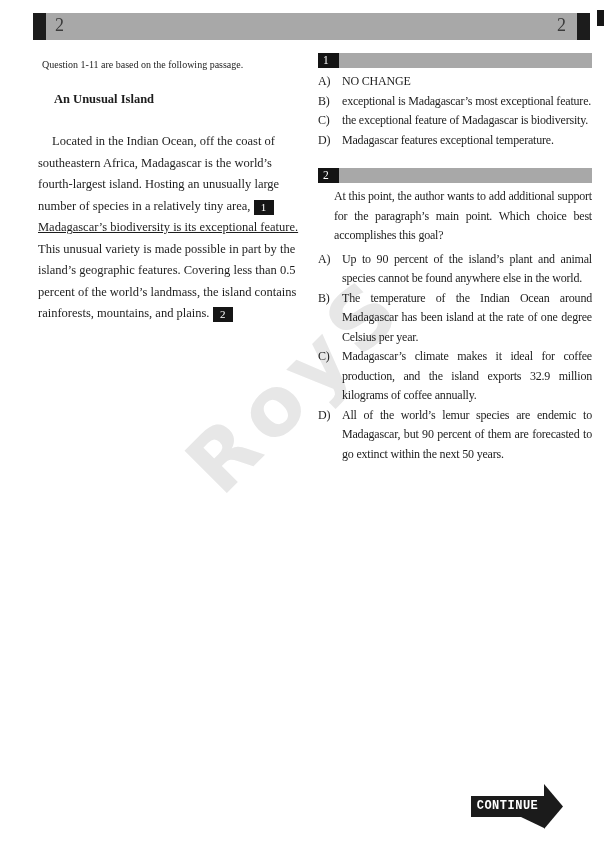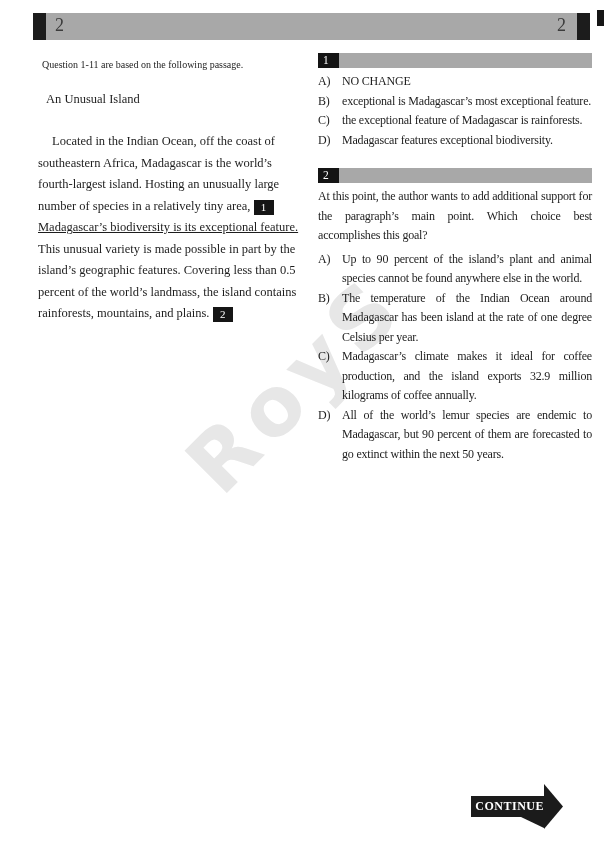--- a/index.html
+++ b/index.html
@@ -38,21 +38,21 @@
     font-size:82px; letter-spacing:8px; color:#e7e7e7;
     transform:rotate(-45deg); user-select:none;
   }
 
   
   .col { position:absolute; z-index:1; }
   .col-left  { left:38px;  top:55px; width:264px; }
   .col-right { left:318px; top:53px; width:274px; }
 
   .intro { margin:4px; font-size:10px; }
-  .passage-title { margin:22px 0 0 8px; font-size:12.5px; font-weight:normal; }
+  .passage-title { margin:22px 0 0 16px; font-size:12.5px; font-weight:bold; }
   .passage {
     margin:24px 0 0 0; font-size:12.5px; line-height:21.5px;
     text-indent:14px;
   }
   .passage .u { text-decoration:underline; }
 
   .marker {
     display:inline-block; background:#151515; color:#ffffff;
     width:20px; height:15px; line-height:15px; text-align:center;
     font-size:11px; vertical-align:-1px; text-indent:0;
@@ -62,39 +62,39 @@
   .q-header { display:flex; height:15px; }
   .q-num {
     width:21px; background:#141414; color:#ffffff;
     font-size:11.5px; line-height:15px; text-align:left; padding-left:5px;
     box-sizing:border-box;
   }
   .q-bar { flex:1; background:#a8a8a8; }
 
   .q-block2 { margin-top:18px; }
   .q-stem {
-    margin:4px 0 0 0; font-size:12px; line-height:19.5px;
+    margin:4px 0 0 16px; font-size:12px; line-height:19.5px;
     text-align:justify; letter-spacing:-0.2px;
   }
   .options { margin-top:4px; }
   .opt {
     display:flex; font-size:12px; line-height:19.5px; letter-spacing:-0.2px;
   }
   .opt .letter { width:24px; flex-shrink:0; }
   .opt .text { flex:1; text-align:justify;font-family:Liberation Serif, serif; }
 
   
   .continue {
     position:absolute; left:471px; top:796px; width:73px; height:21px;
     background:#1b1b1b; z-index:2; cursor:pointer;
   }
   .continue-label {
-    display:block; width:100%; text-align:right; color:#ffffff;
+    display:block; width:100%; text-align:center; color:#ffffff;
     font-size:12px; font-weight:bold; line-height:21px; letter-spacing:0.5px;
-    font-family:Liberation Serif, serif;
+    font-family:Liberation Mono, monospace;
   }
   .continue-arrowhead {
     position:absolute; left:73px; top:-12px; width:19px; height:45px;
     background:#1b1b1b;
     clip-path:polygon(0 0, 100% 50%, 0 100%);
   }
   .continue-tail {
     position:absolute; left:50px; top:21px; width:23px; height:11px;
     background:#1b1b1b;
     clip-path:polygon(0 0, 100% 0, 100% 100%);
@@ -130,25 +130,25 @@
       <div class="opt">
         <span class="letter">A)</span>
         <span class="text">NO CHANGE</span>
       </div>
       <div class="opt">
         <span class="letter">B)</span>
         <span class="text">exceptional is Madagascar’s most exceptional feature.</span>
       </div>
       <div class="opt">
         <span class="letter">C)</span>
-        <span class="text">the exceptional feature of Madagascar is rainforests.</span>
+        <span class="text">the exceptional feature of Madagascar is biodiversity.</span>
       </div>
       <div class="opt">
         <span class="letter">D)</span>
-        <span class="text">Madagascar features exceptional biodiversity.</span>
+        <span class="text">Madagascar features exceptional temperature.</span>
       </div>
     </div>
   </div>
 
   <div class="q-block2">
     <div class="q-header">
       <div class="q-num">2</div>
       <div class="q-bar"></div>
     </div>
     <p class="q-stem">At this point, the author wants to add additional support for the paragraph’s main point. Which choice best accomplishes this goal?</p>

